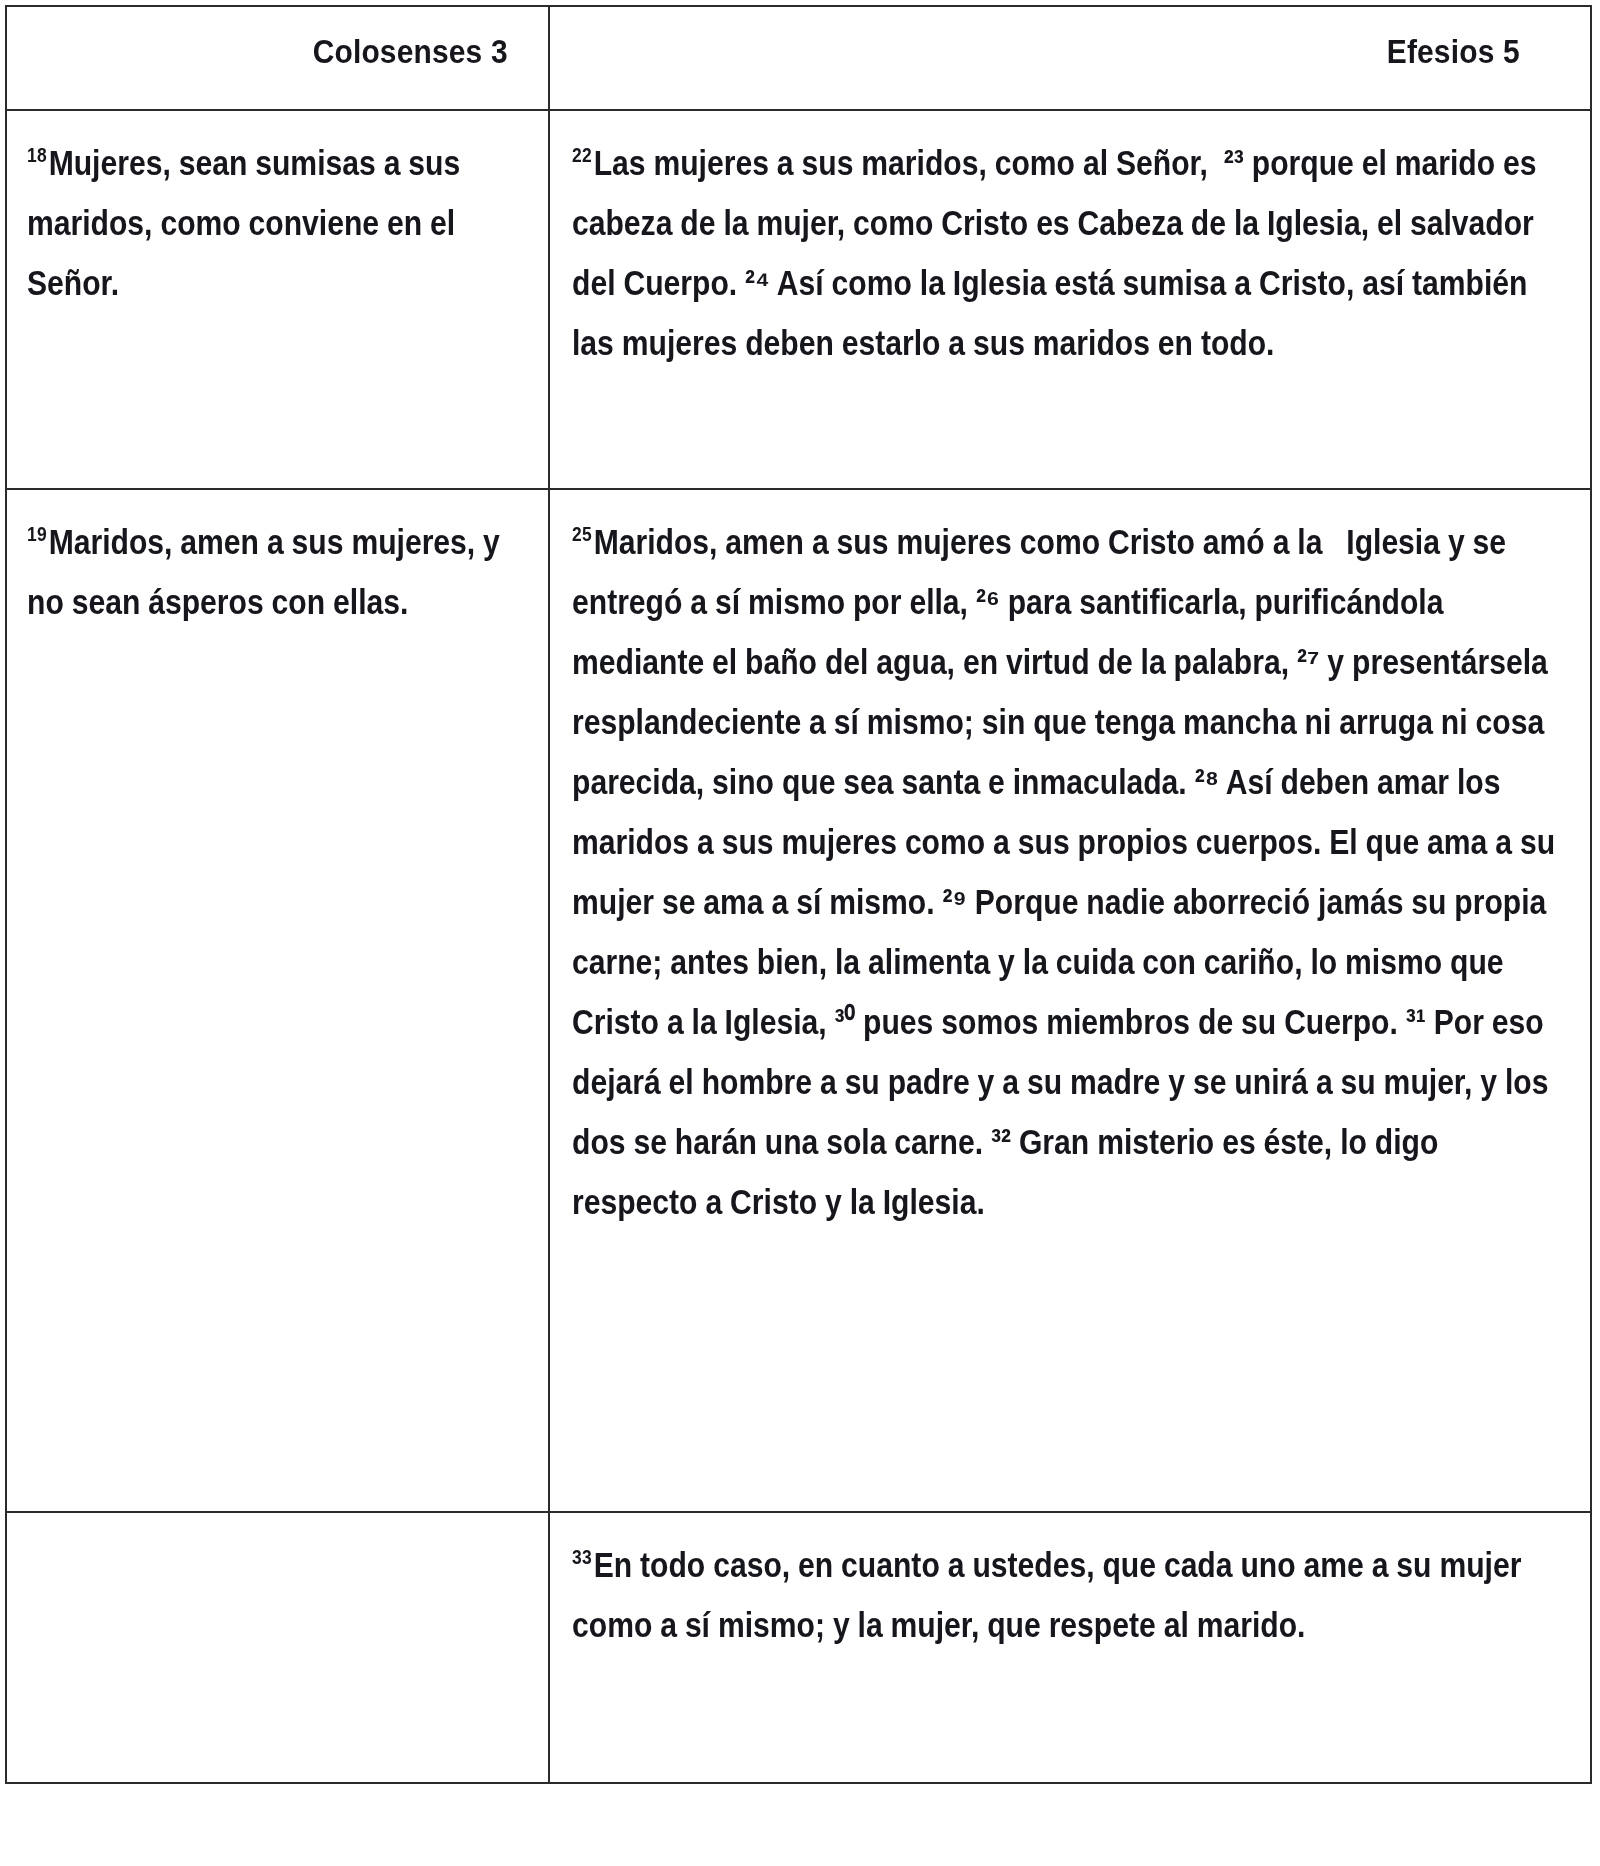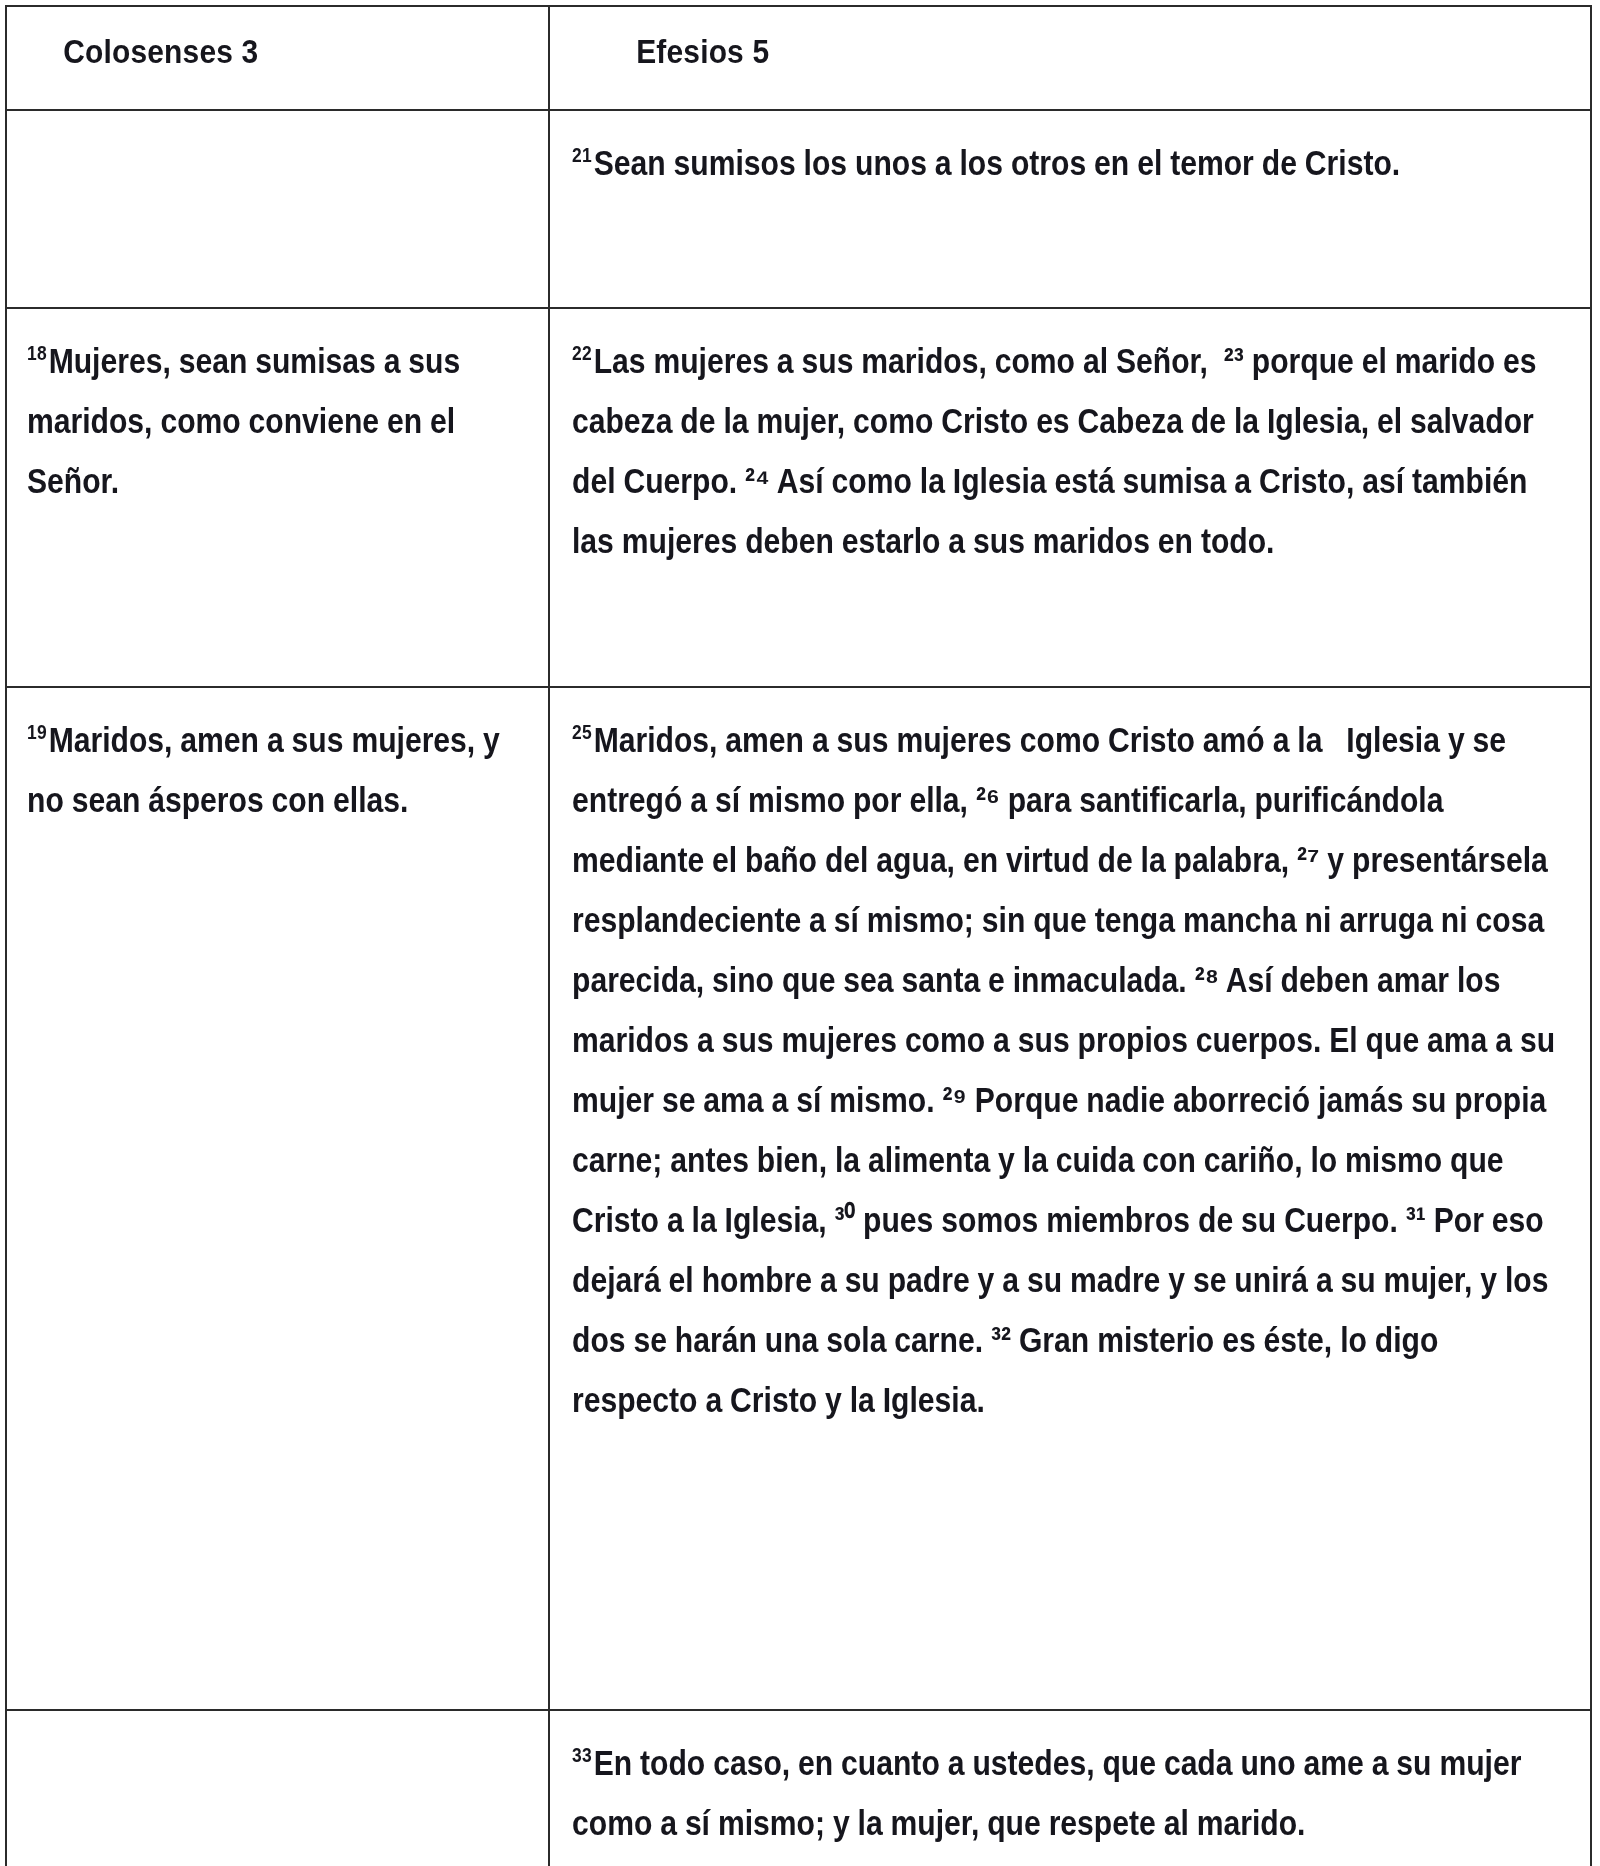--- a/index.html
+++ b/index.html
@@ -40,21 +40,21 @@
   .scripture-table td {
     border: 2px solid #2b2b2b;
     vertical-align: top;
     background: #ffffff;
     padding: 0;
   }
 
   
   .scripture-table thead th {
     height: 88px;
-    text-align: left;
+    text-align: right;
     vertical-align: middle;
     padding: 0 10px 14px 26px;
   }
   .hdr-text {
     display: block;
     font-family: "Liberation Sans", sans-serif;
     font-weight: bold;
     font-size: 34px;
     letter-spacing: 0.2px;
     color: #16161d;
@@ -117,26 +117,20 @@
           <span class="hdr-text">Colosenses 3</span>
         </th>
         <th>
           <span class="hdr-text">Efesios 5</span>
         </th>
       </tr>
     </thead>
 
     <tbody>
 
-      <tr class="row-v21">
-        <td class="cell-left cell-empty"></td>
-        <td class="cell-right">
-          <div class="verse-block"><span class="verse-num">21</span><span>Sean sumisos los unos a los otros en el temor de Cristo.</span></div>
-        </td>
-      </tr>
 
       <tr class="row-v18">
         <td class="cell-left">
           <div class="verse-block"><span class="verse-num">18</span><span>Mujeres, sean sumisas a sus maridos, como conviene en el Señor.</span></div>
         </td>
         <td class="cell-right">
           <div class="verse-block"><span class="verse-num">22</span><span>Las mujeres a sus maridos, como al Señor,  ²³ porque el marido es cabeza de la mujer, como Cristo es Cabeza de la Iglesia, el salvador del Cuerpo. ²⁴ Así como la Iglesia está sumisa a Cristo, así también las mujeres deben estarlo a sus maridos en todo.</span></div>
         </td>
       </tr>
 

